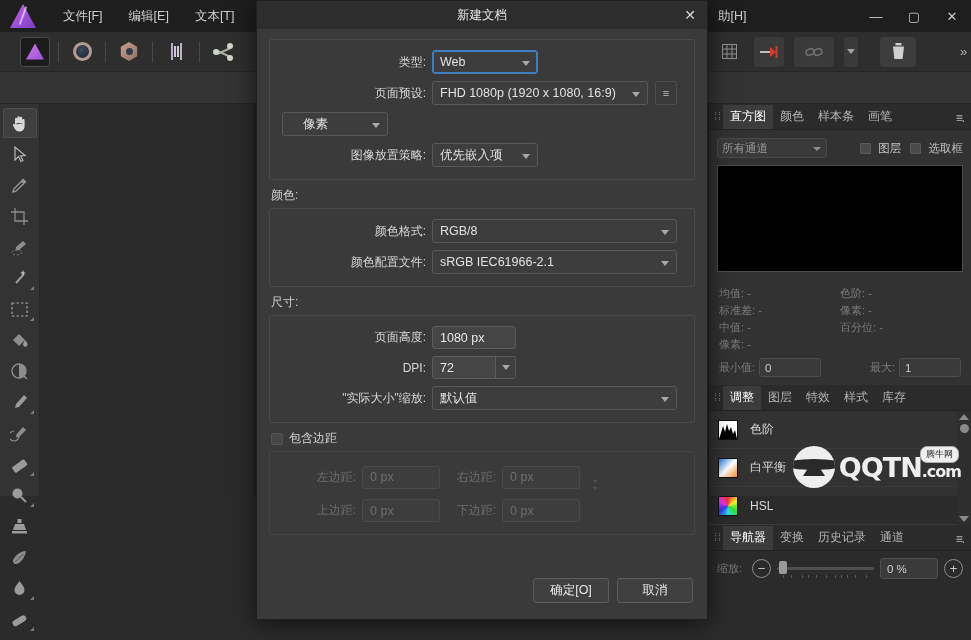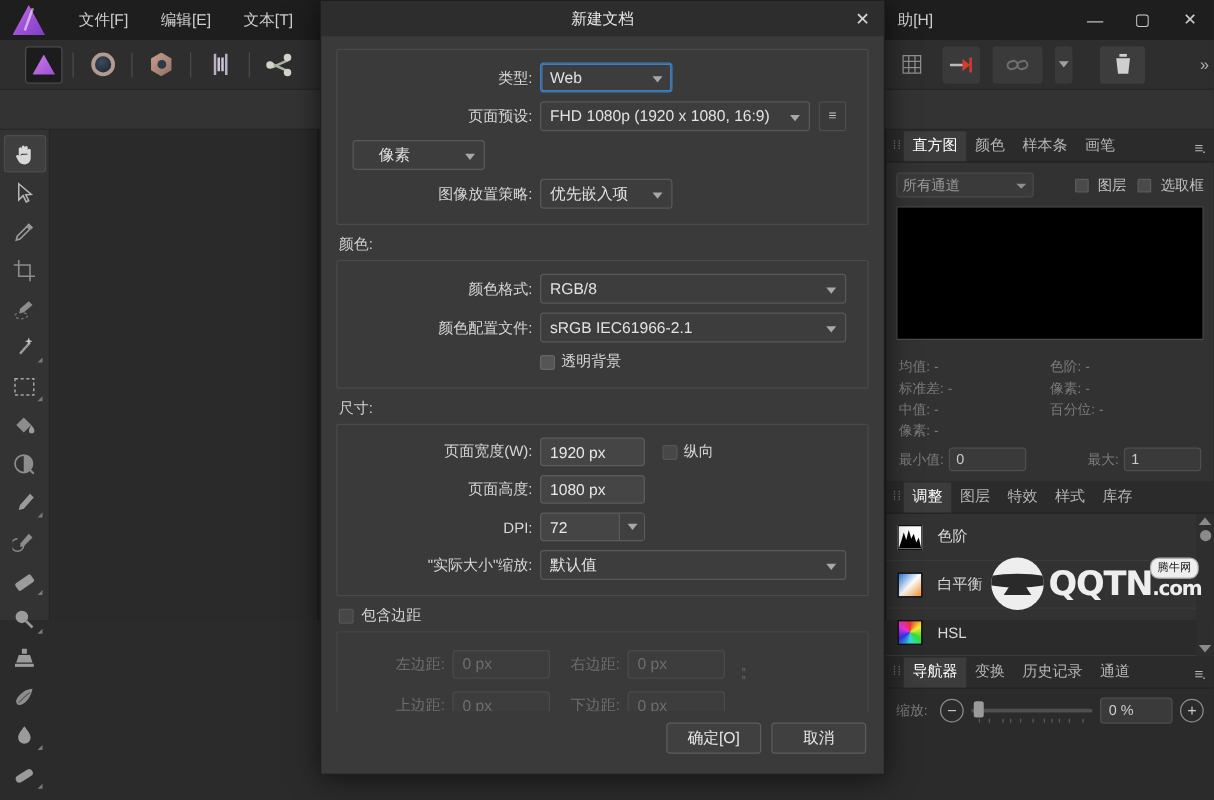--- a/index.html
+++ b/index.html
@@ -720,41 +720,24 @@
             <span class="car"></span>
           </div>
         </div>
         <div class="frow">
           <div class="flabel">颜色配置文件:</div>
           <div class="ddl w-wide">
             <span>sRGB IEC61966-2.1</span>
             <span class="car"></span>
           </div>
         </div>
-        <div class="frow">
-          <div class="flabel"></div>
-          <div class="chk-inline" style="margin-left:0;">
-            <span class="chk-box"></span>
-            <span class="chk-txt">透明背景</span>
-          </div>
-        </div>
       </div>
 
       <div class="sect-label">尺寸:</div>
       <div class="grp">
-        <div class="frow">
-          <div class="flabel">页面宽度(W):</div>
-          <div class="txtfield w-num">
-            <span>1920 px</span>
-          </div>
-          <div class="chk-inline">
-            <span class="chk-box dim"></span>
-            <span class="chk-txt">纵向</span>
-          </div>
-        </div>
         <div class="frow">
           <div class="flabel">页面高度:</div>
           <div class="txtfield w-num">
             <span>1080 px</span>
           </div>
         </div>
         <div class="frow">
           <div class="flabel">DPI:</div>
           <div class="spin">
             <span class="v">72</span>

